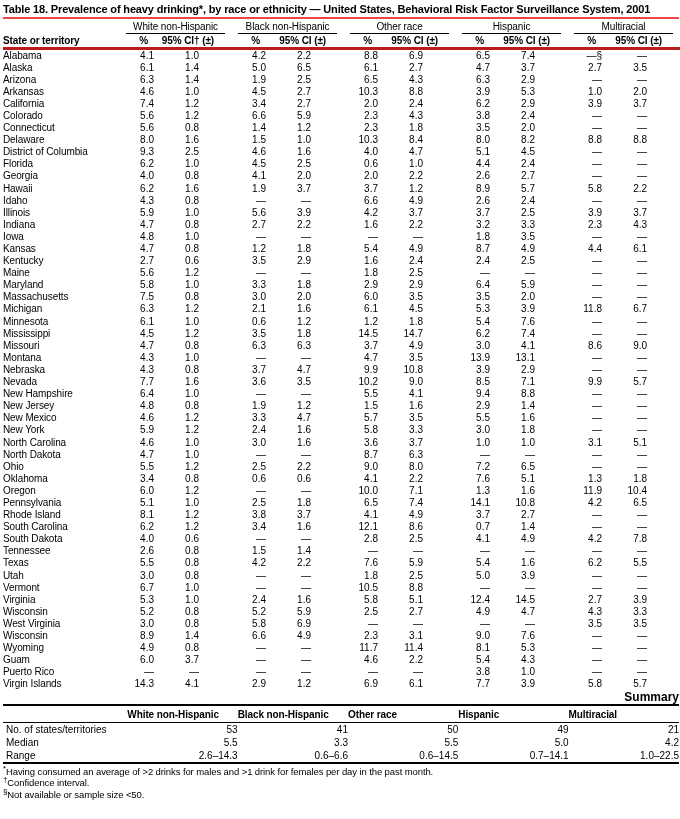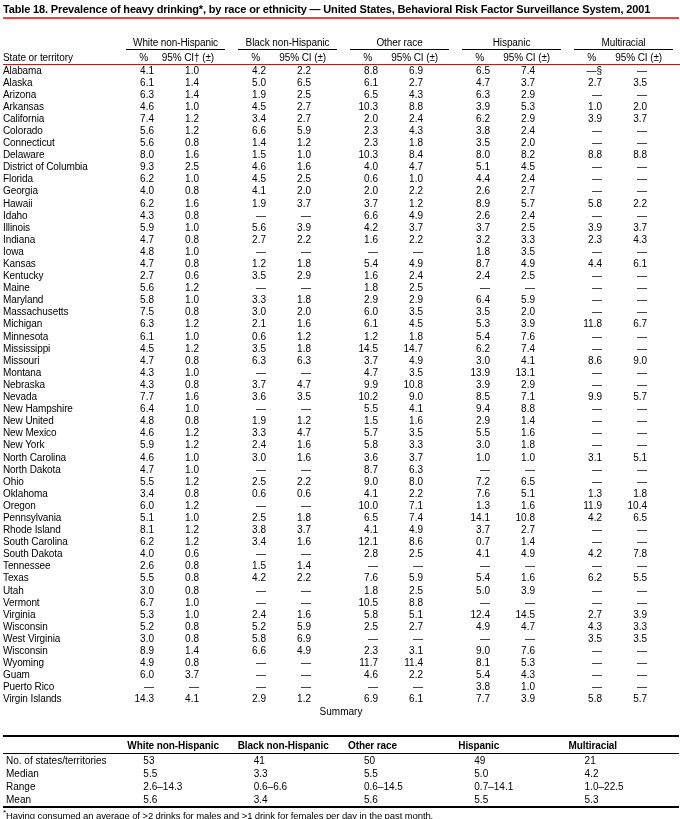--- a/index.html
+++ b/index.html
@@ -9,48 +9,48 @@
     background: #ffffff; color: #000000;
     font-family: "Liberation Sans", "DejaVu Sans", sans-serif;
     -webkit-font-smoothing: antialiased;
   }
   .page { padding: 2px 1px 0 3px; }
   .title {
     font-size: 11px; font-weight: bold; letter-spacing: -0.15px;
     padding: 1px 8px 2px 0; border-bottom: 2px solid #ef4444;
     white-space: nowrap; overflow: hidden;
   }
-  table { border-collapse: collapse; table-layout: fixed; width: 676px; margin-top: 16px; }
+  table { border-collapse: collapse; table-layout: fixed; width: 676px; }
   .main th, .main td {
     font-size: 10px; font-weight: normal; padding: 0;
     white-space: nowrap; overflow: visible; text-align: left;
   }
   #groups-row th { height: 15px; vertical-align: bottom; }
   .group-inner {
     border-bottom: 1px solid #000; text-align: center;
     margin: 0 8px 0 5px; padding-bottom: 1px; letter-spacing: -0.1px;
   }
   #subhead-row th {
-    border-bottom: 1px solid #b91c1c; height: 14px;
-    vertical-align: bottom; padding-bottom: 1px; letter-spacing: -0.1px;
+    border-bottom: 3px solid #b91c1c; height: 14px;
+    vertical-align: bottom; padding-bottom: 1px; letter-spacing: -0.1px; font-weight: bold;
   }
   th.pct  { text-align: right; padding-right: 13px; }
   th.ci   { text-align: right; padding-right: 19px; }
   td.pct  { text-align: right; padding-right: 7px; }
   td.ci   { text-align: right; padding-right: 34px; }
   td.state{ padding-left: 0; letter-spacing: -0.1px; }
   .main tbody td { height: 12.1px; line-height: 12.1px; }
-  .summary-title { font-size: 10px; text-align: center; height: 14px; line-height: 14px; }
+  .summary-title { font-size: 12px; text-align: right; height: 14px; line-height: 14px; font-weight: bold; }
   .summary { border-top: 2px solid #000; border-bottom: 2px solid #000; }
   .summary th, .summary td {
     font-size: 10px; padding: 0; text-align: left;
     white-space: nowrap; height: 13px; line-height: 13px;
   }
   .summary thead th { font-weight: bold; border-bottom: 1px solid #000; height: 17px; vertical-align: middle; letter-spacing: -0.1px; }
-  .summary td.val { padding-left: 16px; }
+  .summary td.val { padding-left: 16px; text-align: right; }
   .summary td.sum-label, .summary th.sum-spacer { padding-left: 3px; }
   .footnotes { padding-top: 2px; font-size: 9.5px; line-height: 11.5px; letter-spacing: -0.1px; }
   .footnote sup { font-size: 8px; line-height: 0; }
 </style>
 </head>
 <body>
 
 <div class="page">
   <div class="title">Table 18. Prevalence of heavy drinking*, by race or ethnicity — United States, Behavioral Risk Factor Surveillance System, 2001</div>
 
@@ -473,21 +473,21 @@
           <td class="pct">—</td>
           <td class="ci">—</td>
           <td class="pct">5.5</td>
           <td class="ci">4.1</td>
           <td class="pct">9.4</td>
           <td class="ci">8.8</td>
           <td class="pct">—</td>
           <td class="ci">—</td>
         </tr>
         <tr>
-          <td class="state">New United</td>
+          <td class="state">New Jersey</td>
           <td class="pct">4.8</td>
           <td class="ci">0.8</td>
           <td class="pct">1.9</td>
           <td class="ci">1.2</td>
           <td class="pct">1.5</td>
           <td class="ci">1.6</td>
           <td class="pct">2.9</td>
           <td class="ci">1.4</td>
           <td class="pct">—</td>
           <td class="ci">—</td>
@@ -833,28 +833,20 @@
           <td class="val">4.2</td>
         </tr>
         <tr>
           <td class="sum-label">Range</td>
           <td class="val">2.6–14.3</td>
           <td class="val">0.6–6.6</td>
           <td class="val">0.6–14.5</td>
           <td class="val">0.7–14.1</td>
           <td class="val">1.0–22.5</td>
         </tr>
-        <tr>
-          <td class="sum-label">Mean</td>
-          <td class="val">5.6</td>
-          <td class="val">3.4</td>
-          <td class="val">5.6</td>
-          <td class="val">5.5</td>
-          <td class="val">5.3</td>
-        </tr>
       </tbody>
   </table>
 
   <div class="footnotes" id="footnotes">
       <div class="footnote"><sup>*</sup><span>Having consumed an average of &gt;2 drinks for males and &gt;1 drink for females per day in the past month.</span></div>
       <div class="footnote"><sup>†</sup><span>Confidence interval.</span></div>
       <div class="footnote"><sup>§</sup><span>Not available or sample size &lt;50.</span></div>
     </div>
 </div>
 

